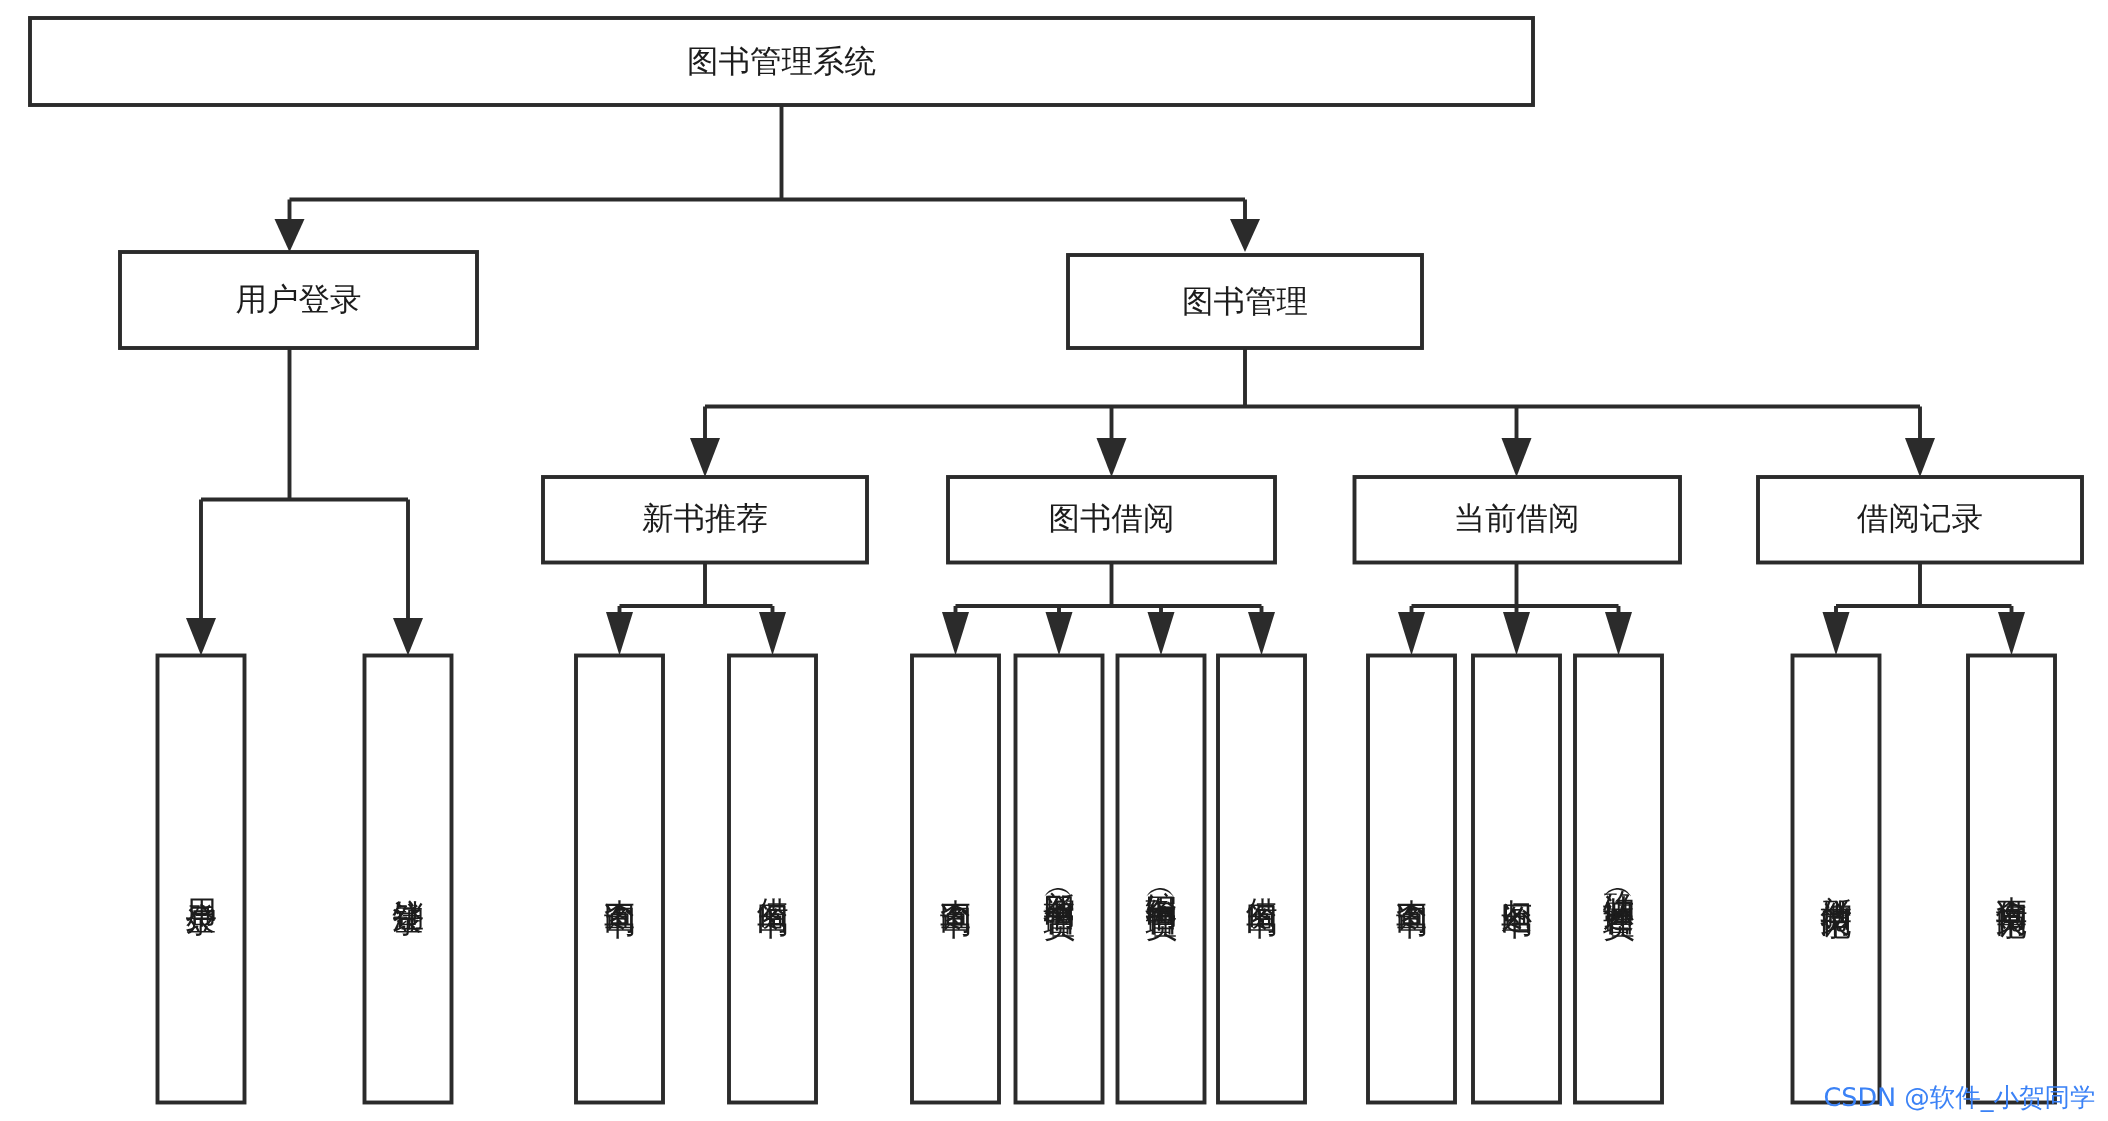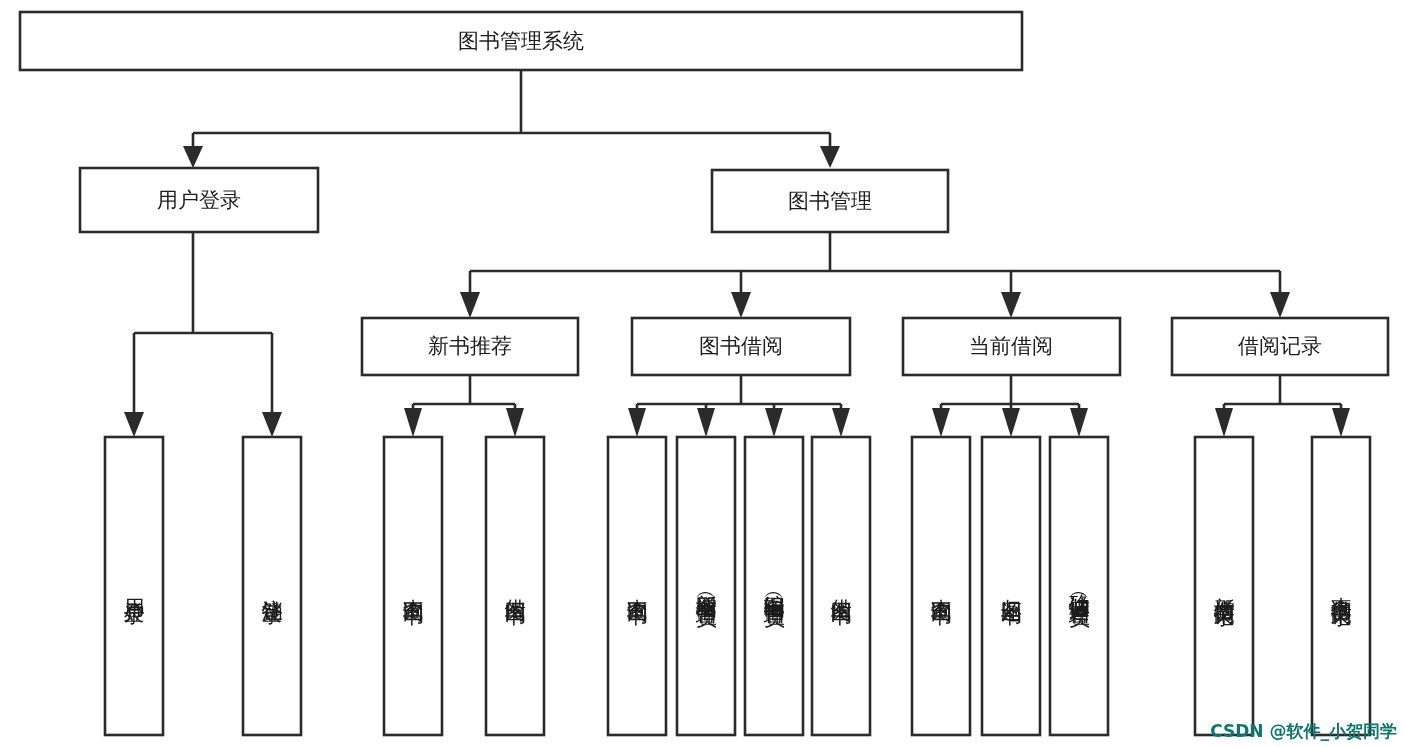--- a/index.html
+++ b/index.html
@@ -63,24 +63,23 @@
     white-space: nowrap;
     pointer-events: none;
     user-select: none;
   }
   .watermark {
     position: absolute;
     right: 8px;
     bottom: 4px;
     font-family: "DejaVu Sans", "Liberation Sans", sans-serif;
     font-size: 17px;
-    color: #0f766e;
+    color: #3b82f6;
     white-space: nowrap;
     user-select: none;
-    font-weight: bold;
   }
 </style>
 </head>
 <body>
 
 <div id="diagram-root">
 
   <svg class="diagram" viewBox="0 0 1405 747">
 
     <g>

